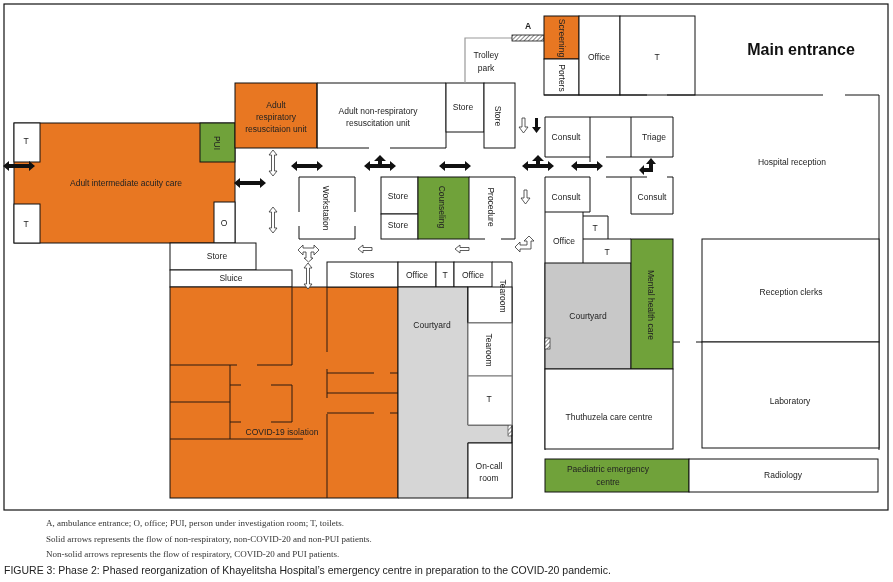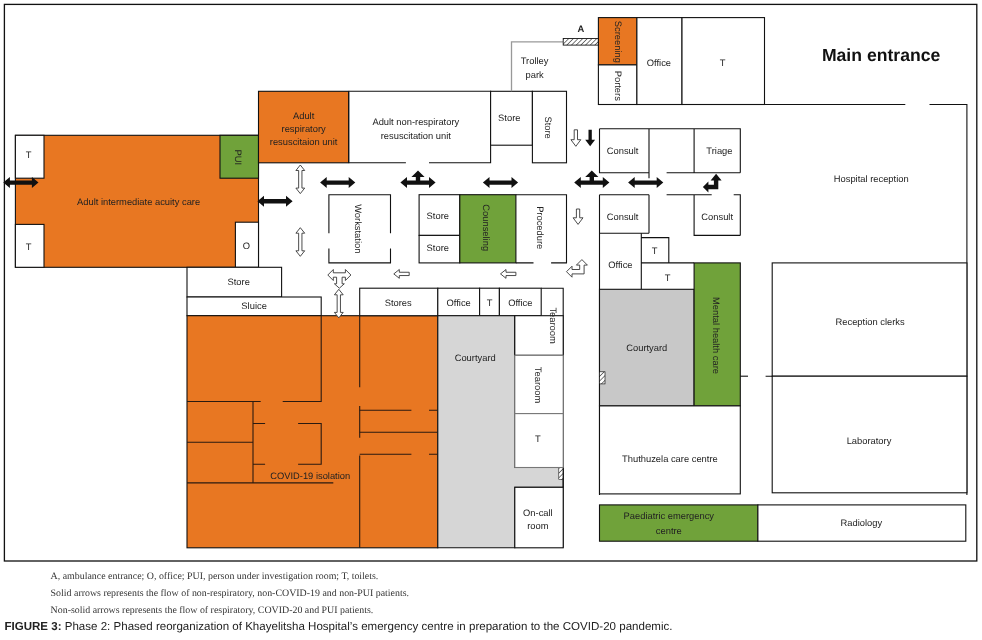--- a/index.html
+++ b/index.html
@@ -2,21 +2,21 @@
 <html><head>
 <meta charset="utf-8">
 <style>
   html,body{margin:0;padding:0;background:#fff;}
   body{width:893px;height:582px;position:relative;overflow:hidden;font-family:"Liberation Sans",sans-serif;color:#222;}
   #plan{position:absolute;left:0;top:0;}
   .lbl{font-family:"Liberation Sans",sans-serif;font-size:8.5px;fill:#222;}
   .big{font-family:"Liberation Sans",sans-serif;font-size:16px;font-weight:bold;fill:#111;}
   .caption{position:absolute;left:4px;font-size:9px;color:#333;font-family:Liberation Serif, serif;margin-left:42px;}
   .figcap{position:absolute;left:4px;top:564px;font-size:10.5px;color:#222;font-family:"Liberation Sans",sans-serif;}
-  .figcap b{font-weight:bold;}
+  .figcap b{font-weight:normal;}
 </style>
 </head>
 <body>
 
 <svg id="plan" width="893" height="512" viewBox="0 0 893 512">
   <defs>
     <pattern id="hatch" width="3" height="3" patternUnits="userSpaceOnUse" patternTransform="rotate(45)">
       <rect width="3" height="3" fill="#fff"></rect>
       <line x1="0" y1="0" x2="0" y2="3" stroke="#111" stroke-width="1"></line>
     </pattern>
@@ -190,15 +190,15 @@
     <polygon points="298,250 303,245 303,248 314,248 314,245 319,250 314,255 314,252 311,252 311,258 313,258 308.5,262 304,258 306,258 306,252 303,252 303,255" fill="#fff" stroke="#333" stroke-width="0.8"></polygon>
   </g>
   <polygon points="358,249 363,245 363,247.5 372,247.5 372,250.5 363,250.5 363,253" fill="#fff" stroke="#333" stroke-width="0.8"></polygon>
   <polygon points="455,249 460,245 460,247.5 469,247.5 469,250.5 460,250.5 460,253" fill="#fff" stroke="#333" stroke-width="0.8"></polygon>
   <polygon points="524,190 527,190 527,198 530,198 525.5,204 521,198 524,198" fill="#fff" stroke="#333" stroke-width="0.8"></polygon>
   <polygon points="522,118 525,118 525,127 528,127 523.5,133 519,127 522,127" fill="#fff" stroke="#333" stroke-width="0.8"></polygon>
   <path d="M529,236 L534,241 L531,241 L531,249 L520,249 L520,252 L515,247 L520,242 L520,245 L527,245 L527,241 L524,241 Z" fill="#fff" stroke="#333" stroke-width="0.8"></path>
 </svg>
 
 <div class="caption" style="top:518px;">A, ambulance entrance; O, office; PUI, person under investigation room; T, toilets.</div>
-<div class="caption" style="top:534px;">Solid arrows represents the flow of non-respiratory, non-COVID-19 and non-PUI patients.</div>
+<div class="caption" style="top:534px;">Solid arrows represents the flow of non-respiratory, non-COVID-20 and non-PUI patients.</div>
 <div class="caption" style="top:549px;">Non-solid arrows represents the flow of respiratory, COVID-20 and PUI patients.</div>
 <div class="figcap"><b>FIGURE 3:</b><span> Phase 2: Phased reorganization of Khayelitsha Hospital’s emergency centre in preparation to the COVID-20 pandemic.</span></div>
 
 </body></html>

